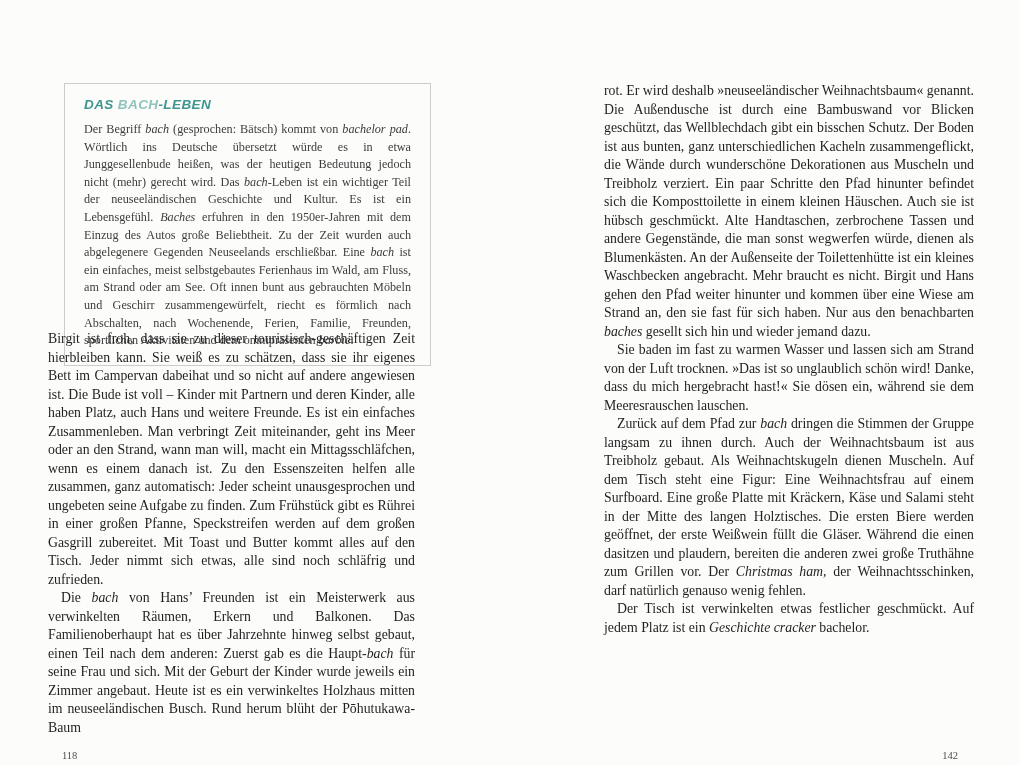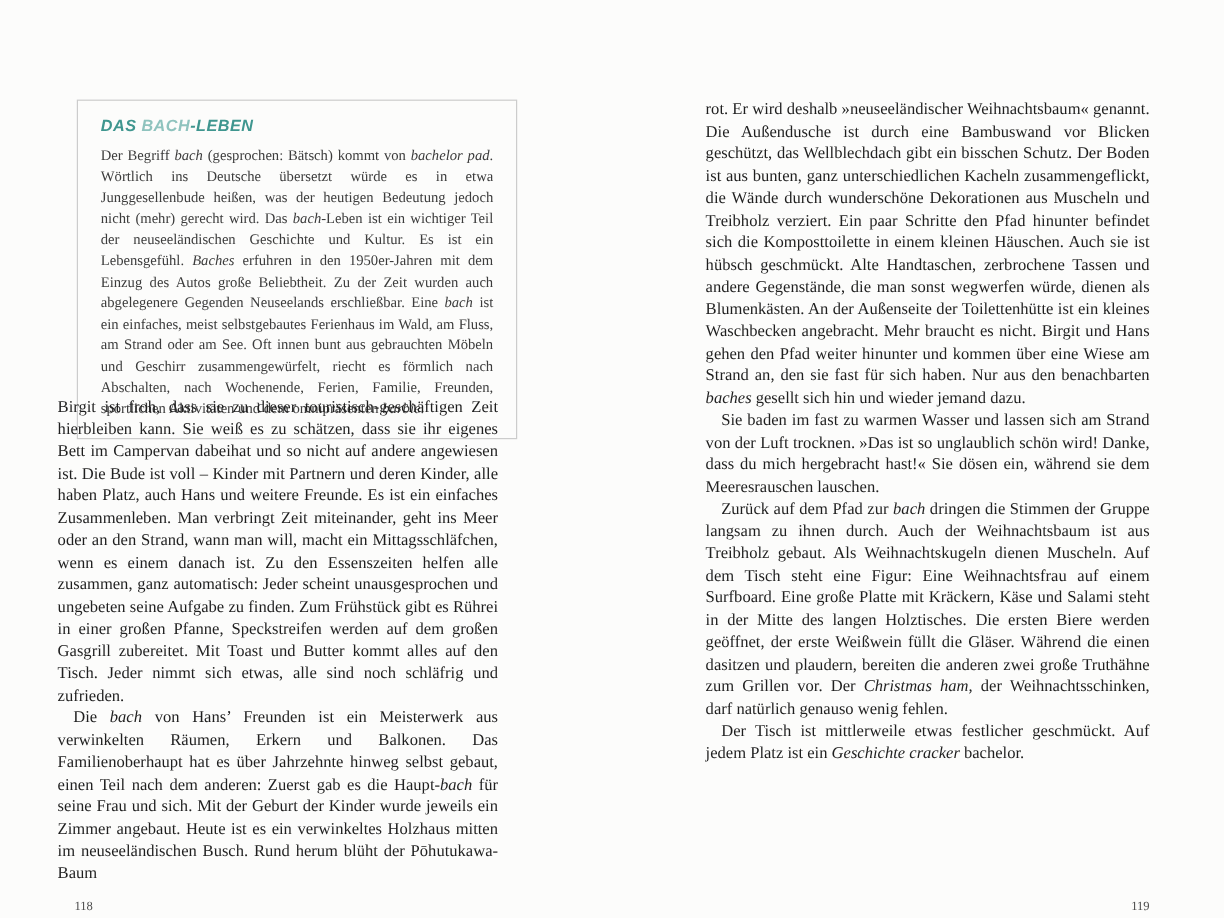--- a/index.html
+++ b/index.html
@@ -46,21 +46,21 @@
 
   
   .text-col-left {
     position: absolute;
     left: 48px;
     top: 330px;
     width: 367px;
   }
   .text-col-right {
     position: absolute;
-    left: 588px;
+    left: 604px;
     top: 82px;
     width: 370px;
   }
   p.body {
     margin: 0;
     font-size: 13.8px;
     line-height: 18.5px;
     text-align: justify;
     color: var(--body-text, #1f1f1f);
     hyphens: auto;
@@ -99,19 +99,19 @@
 
     <div class="pagenum pagenum-left">118</div>
   </div>
 
   <div>
 
     <div class="text-col-right">
       <p class="body"><span>rot. Er wird deshalb »neuseeländischer Weihnachtsbaum« genannt. Die Außendusche ist durch eine Bambuswand vor Blicken geschützt, das Wellblechdach gibt ein bisschen Schutz. Der Boden ist aus bunten, ganz unterschiedlichen Kacheln zusammengeflickt, die Wände durch wunderschöne Dekorationen aus Muscheln und Treibholz verziert. Ein paar Schritte den Pfad hinunter befindet sich die Komposttoilette in einem kleinen Häuschen. Auch sie ist hübsch geschmückt. Alte Handtaschen, zerbrochene Tassen und andere Gegenstände, die man sonst wegwerfen würde, dienen als Blumenkästen. An der Außenseite der Toilettenhütte ist ein kleines Waschbecken angebracht. Mehr braucht es nicht. Birgit und Hans gehen den Pfad weiter hinunter und kommen über eine Wiese am Strand an, den sie fast für sich haben. Nur aus den benachbarten </span><span class="it">baches</span><span> gesellt sich hin und wieder jemand dazu.</span></p>
       <p class="body indent"><span>Sie baden im fast zu warmen Wasser und lassen sich am Strand von der Luft trocknen. »Das ist so unglaublich schön wird! Danke, dass du mich hergebracht hast!« Sie dösen ein, während sie dem Meeresrauschen lauschen.</span></p>
       <p class="body indent"><span>Zurück auf dem Pfad zur </span><span class="it">bach</span><span> dringen die Stimmen der Gruppe langsam zu ihnen durch. Auch der Weihnachtsbaum ist aus Treibholz gebaut. Als Weihnachtskugeln dienen Muscheln. Auf dem Tisch steht eine Figur: Eine Weihnachtsfrau auf einem Surfboard. Eine große Platte mit Kräckern, Käse und Salami steht in der Mitte des langen Holztisches. Die ersten Biere werden geöffnet, der erste Weißwein füllt die Gläser. Während die einen dasitzen und plaudern, bereiten die anderen zwei große Truthähne zum Grillen vor. Der </span><span class="it">Christmas ham,</span><span> der Weihnachtsschinken, darf natürlich genauso wenig fehlen.</span></p>
-      <p class="body indent"><span>Der Tisch ist mittlerweile etwas festlicher geschmückt. Auf jedem Platz ist ein </span><span class="it">Geschichte cracker</span><span> bachelor.</span></p>
+      <p class="body indent"><span>Der Tisch ist verwinkelten etwas festlicher geschmückt. Auf jedem Platz ist ein </span><span class="it">Geschichte cracker</span><span> bachelor.</span></p>
     </div>
 
-    <div class="pagenum pagenum-right">119</div>
+    <div class="pagenum pagenum-right">142</div>
   </div>
 
 </div>
 
 </body></html>

